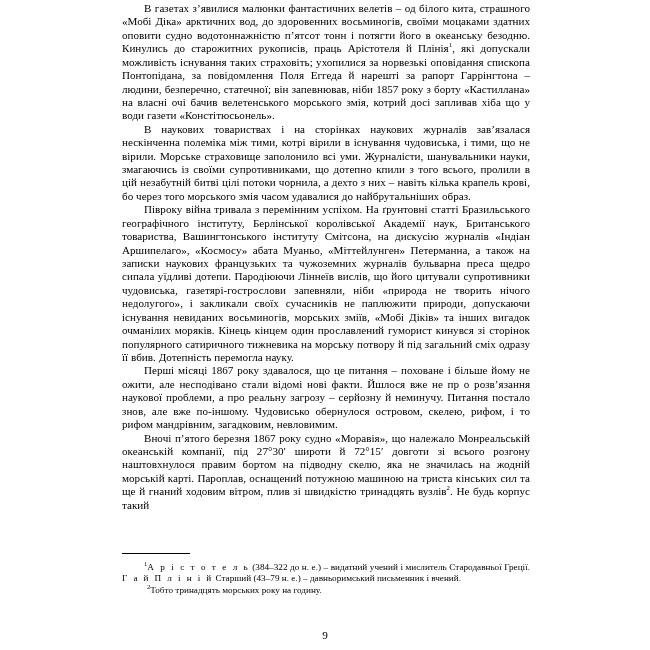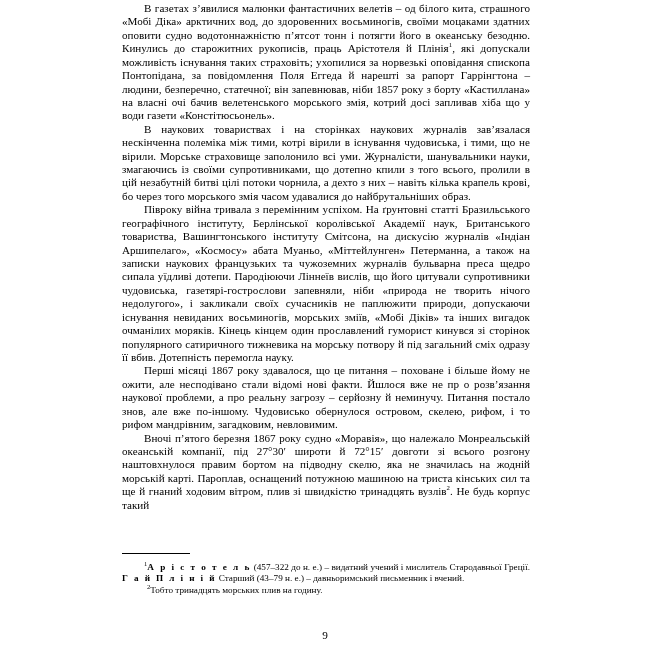--- a/index.html
+++ b/index.html
@@ -73,21 +73,20 @@
   }
 
   .fn-marker {
     font-size: 6.6px;
     vertical-align: super;
     line-height: 0;
   }
 
   .spaced {
     letter-spacing: 1.9px;
-    font-weight: bold;
   }
 
   sup.ref {
     font-size: 6.8px;
     vertical-align: super;
     line-height: 0;
   }
 
   .page-number {
     position: absolute;
@@ -114,20 +113,20 @@
 
     <p class="body-par"><span>Перші місяці 1867 року здавалося, що це питання – поховане і більше йому не ожити, але несподівано стали відомі нові факти. Йшлося вже не пр о розв’язання наукової проблеми, а про реальну загрозу – серйозну й неминучу. Питання постало знов, але вже по-іншому. Чудовисько обернулося островом, скелею, рифом, і то рифом мандрівним, загадковим, невловимим.</span></p>
 
     <p class="body-par"><span>Вночі п’ятого березня 1867 року судно «Моравія», що належало Монреальській океанській компанії, під 27°30′ широти й 72°15′ довготи зі всього розгону наштовхнулося правим бортом на підводну скелю, яка не значилась на жодній морській карті. Пароплав, оснащений потужною машиною на триста кінських сил та ще й гнаний ходовим вітром, плив зі швидкістю тринадцять вузлів</span><sup class="ref">2</sup><span>. Не будь корпус такий</span></p>
 
   </div>
 
   <div class="footnote-zone">
     <hr class="footnote-rule">
 
-    <p class="footnote"><span class="fn-marker">1</span><span class="spaced">А р і с т о т е л ь</span><span> (457–322 до н. е.) – видатний учений і мислитель Стародавньої Греції. </span><span class="spaced">Г а й   П л і н і й</span><span> Старший (43–79 н. е.) – давньоримський письменник і вчений.</span></p>
+    <p class="footnote"><span class="fn-marker">1</span><span class="spaced">А р і с т о т е л ь</span><span> (384–322 до н. е.) – видатний учений і мислитель Стародавньої Греції. </span><span class="spaced">Г а й   П л і н і й</span><span> Старший (43–79 н. е.) – давньоримський письменник і вчений.</span></p>
 
-    <p class="footnote second"><span class="fn-marker">2</span><span>Тобто тринадцять морських плив на годину.</span></p>
+    <p class="footnote second"><span class="fn-marker">2</span><span>Тобто тринадцять морських року на годину.</span></p>
   </div>
 
   <div class="page-number">9</div>
 
 </div>
 
 </body></html>

